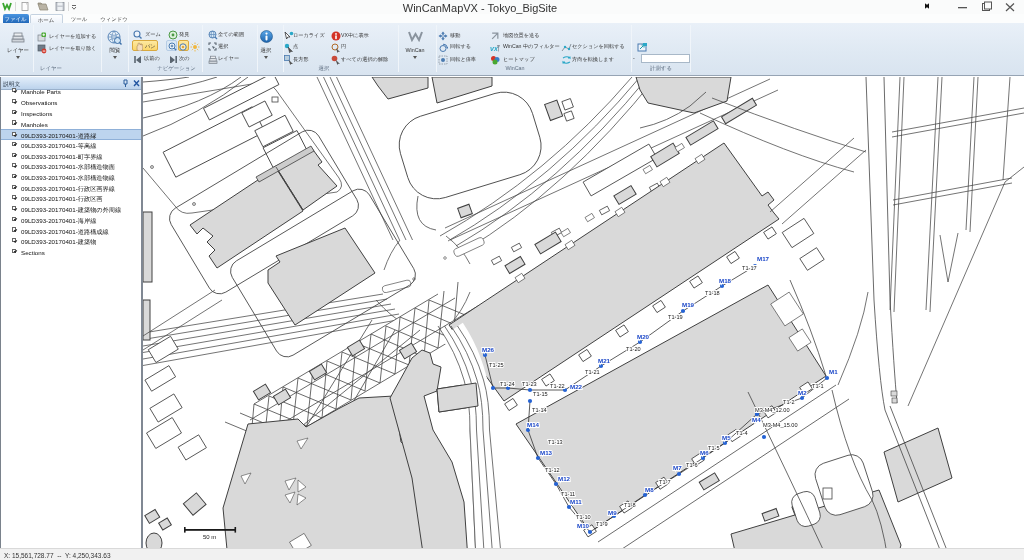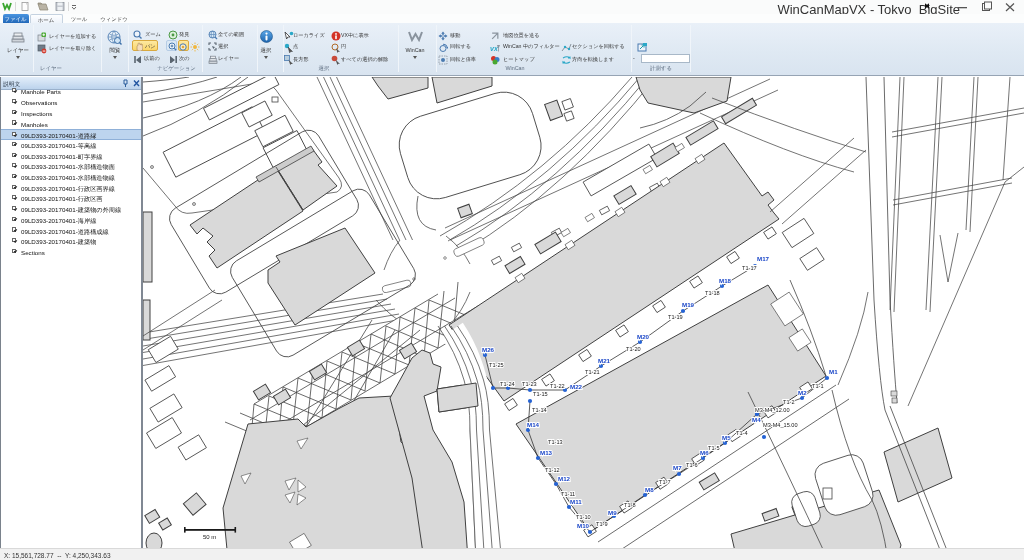--- a/index.html
+++ b/index.html
@@ -1,21 +1,21 @@
 <!DOCTYPE html>
 <html><head>
 <meta charset="utf-8">
 <style>
 * { margin:0; padding:0; box-sizing:border-box; }
 html,body { width:1024px; height:560px; overflow:hidden; font-family:"Liberation Sans",sans-serif; }
 #app { position:absolute; left:0; top:0; width:1024px; height:560px; background:#fff; }
 .abs { position:absolute; }
 
 #titlebar { left:0; top:0; width:1024px; height:13.5px; background:#fafbfb; }
-#title { left:0; top:1.5px; width:960px; text-align:right; font-size:13px; color:#333; }
+#title { left:0; top:1.5px; width:960px; text-align:center; font-size:11px; color:#333; }
 
 #tabrow { left:0; top:13.5px; width:1024px; height:9.5px; background:#fcfdfd; }
 .tab { top:0; height:9.5px; font-size:5.4px; color:#444; text-align:center; line-height:10.2px; }
 #tab-file { left:2.5px; width:26px; background:linear-gradient(#4a94e0,#2268b8); color:#fff; border-radius:2px 2px 0 0; }
 #tab-home { left:29.5px; width:33px; background:linear-gradient(#fdfeff,#eef3fa); border:1px solid #c5d2e0; border-bottom:none; border-radius:2px 2px 0 0; color:#333; }
 
 #ribbon { left:0; top:23px; width:1024px; height:53px; background:linear-gradient(#e9f0f8,#dfe9f3 55%,#d9e4f0); border-bottom:1px solid #96a4b4; }
 .gsep { top:2px; width:1px; height:47px; background:#c3cfdd; border-right:1px solid #f0f5fa; }
 .glabel { top:42px; font-size:5.4px; color:#5f6e80; text-align:center; }
 .btxt { font-size:5.2px; color:#333; white-space:nowrap; }

